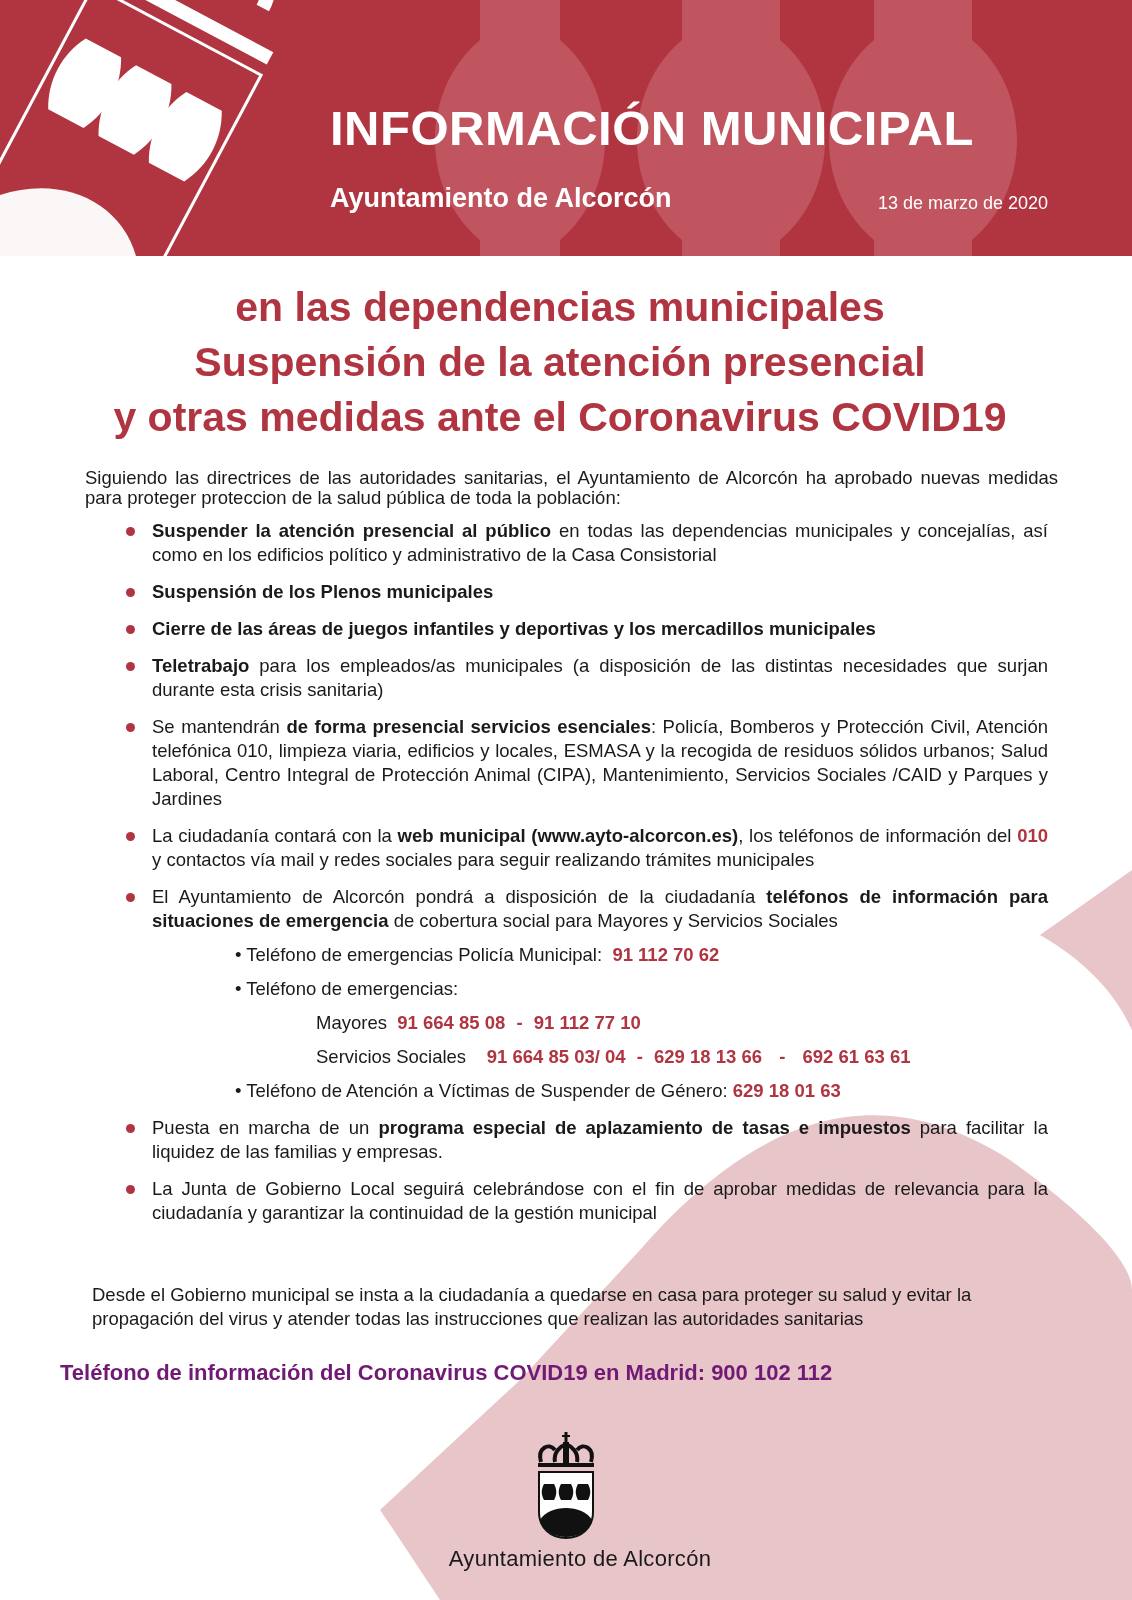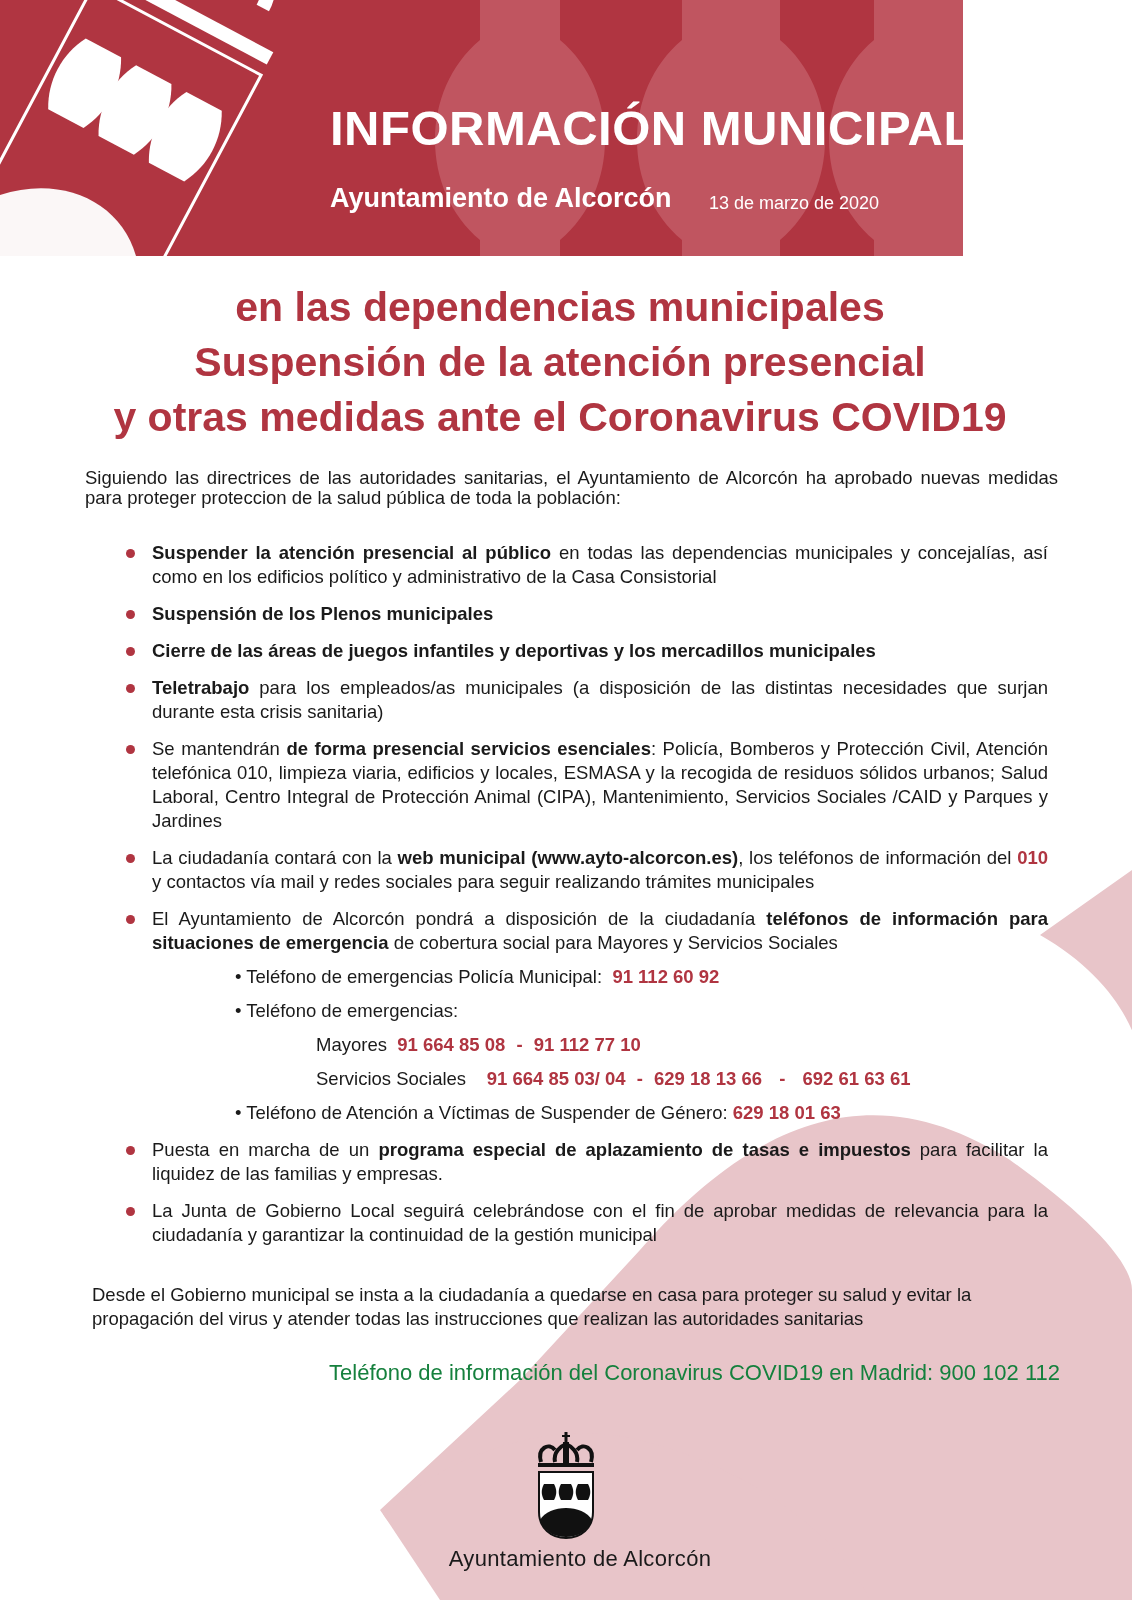--- a/index.html
+++ b/index.html
@@ -4,21 +4,21 @@
 <style>
   html, body { margin: 0; padding: 0; }
   body {
     width: 1132px; height: 1600px; position: relative; overflow: hidden;
     background: #ffffff;
     font-family: "Liberation Sans", "DejaVu Sans", sans-serif;
     color: #1a1a1a;
   }
   
   .header {
-    position: absolute; left: 0; top: 0; width: 963px; height: 256px;
+    position: absolute; left: 0; top: 0; width: 1132px; height: 256px;
     background: #b03541; overflow: hidden;
   }
   .header svg.bg { position: absolute; left: 0; top: 0; }
   .header-title {
     position: absolute; left: 330px; top: 100px; width: 720px;
     font-size: 49px; font-weight: bold; color: #ffffff; letter-spacing: 0.5px;
     white-space: nowrap;
   }
   .header-sub {
     position: absolute; left: 330px; top: 183px;
@@ -36,21 +36,21 @@
     text-align: center; color: #b03541; font-weight: bold;
     font-size: 41px; line-height: 55px;
   }
   .main-title div { white-space: nowrap; }
   
   .intro {
     position: absolute; left: 85px; top: 468px; width: 973px; z-index: 2;
     font-size: 18.5px; line-height: 20px; text-align: justify;
   }
   .list {
-    position: absolute; left: 118px; top: 541px; width: 930px; z-index: 2;
+    position: absolute; left: 118px; top: 519px; width: 930px; z-index: 2;
     margin: 0; padding: 0; list-style: none;
   }
   .list li {
     position: relative; padding-left: 34px;
     font-size: 18.5px; line-height: 24px; text-align: justify;
     margin-bottom: 13px;
   }
   .list li .dot {
     position: absolute; left: 8px; top: 8px; width: 9px; height: 9px;
     border-radius: 50%; background: #b03541;
@@ -63,21 +63,21 @@
   }
   .phones .lvl1 { padding-left: 117px; }
   .phones .lvl2 { padding-left: 198px; }
   .phones .sep { color: #b03541; font-weight: bold; padding: 0 6px; }
   .closing {
     position: absolute; left: 92px; top: 1283px; width: 960px; z-index: 2;
     font-size: 18.5px; line-height: 24px;
   }
   .hotline {
     position: absolute; left: 60px; top: 1360px; width: 1000px; z-index: 2;
-    text-align: right; font-size: 22px; font-weight: normal; color: #15803d;
+    text-align: left; font-size: 22px; font-weight: bold; color: #701a75;
     white-space: nowrap;
   }
   .footer-logo { position: absolute; left: 535px; top: 1432px; z-index: 2; }
   .footer-name {
     position: absolute; left: 380px; top: 1546px; width: 400px; z-index: 2;
     text-align: center; font-size: 22px; color: #1a1a1a; letter-spacing: 0.3px;
   }
 </style>
 </head>
 <body>
@@ -146,21 +146,21 @@
     <span>La ciudadanía contará con la </span><b>web municipal (www.ayto-alcorcon.es)</b><span>, los teléfonos de información del </span><span class="red">010</span><span> y contactos vía mail y redes sociales para seguir realizando trámites municipales</span>
   </li>
   <li style="margin-bottom:10px;">
     <span class="dot"></span>
     <span>El Ayuntamiento de Alcorcón pondrá a disposición de la ciudadanía </span><b>teléfonos de información para situaciones de emergencia</b><span> de cobertura social para Mayores y Servicios Sociales</span>
   </li>
   <li class="phones-wrap" style="padding-left:0;">
     <div class="phones">
       <div class="p-line lvl1">
         <span>• Teléfono de emergencias Policía Municipal:</span>&nbsp;
-        <span class="red">91 112 60 92</span>
+        <span class="red">91 112 70 62</span>
       </div>
       <div class="p-line lvl1">
         <span>• Teléfono de emergencias:</span>
       </div>
       <div class="p-line lvl2">
         <span>Mayores</span>&nbsp;
         <span class="red">91 664 85 08</span>
         <span class="sep">-</span>
         <span class="red">91 112 77 10</span>
       </div>

